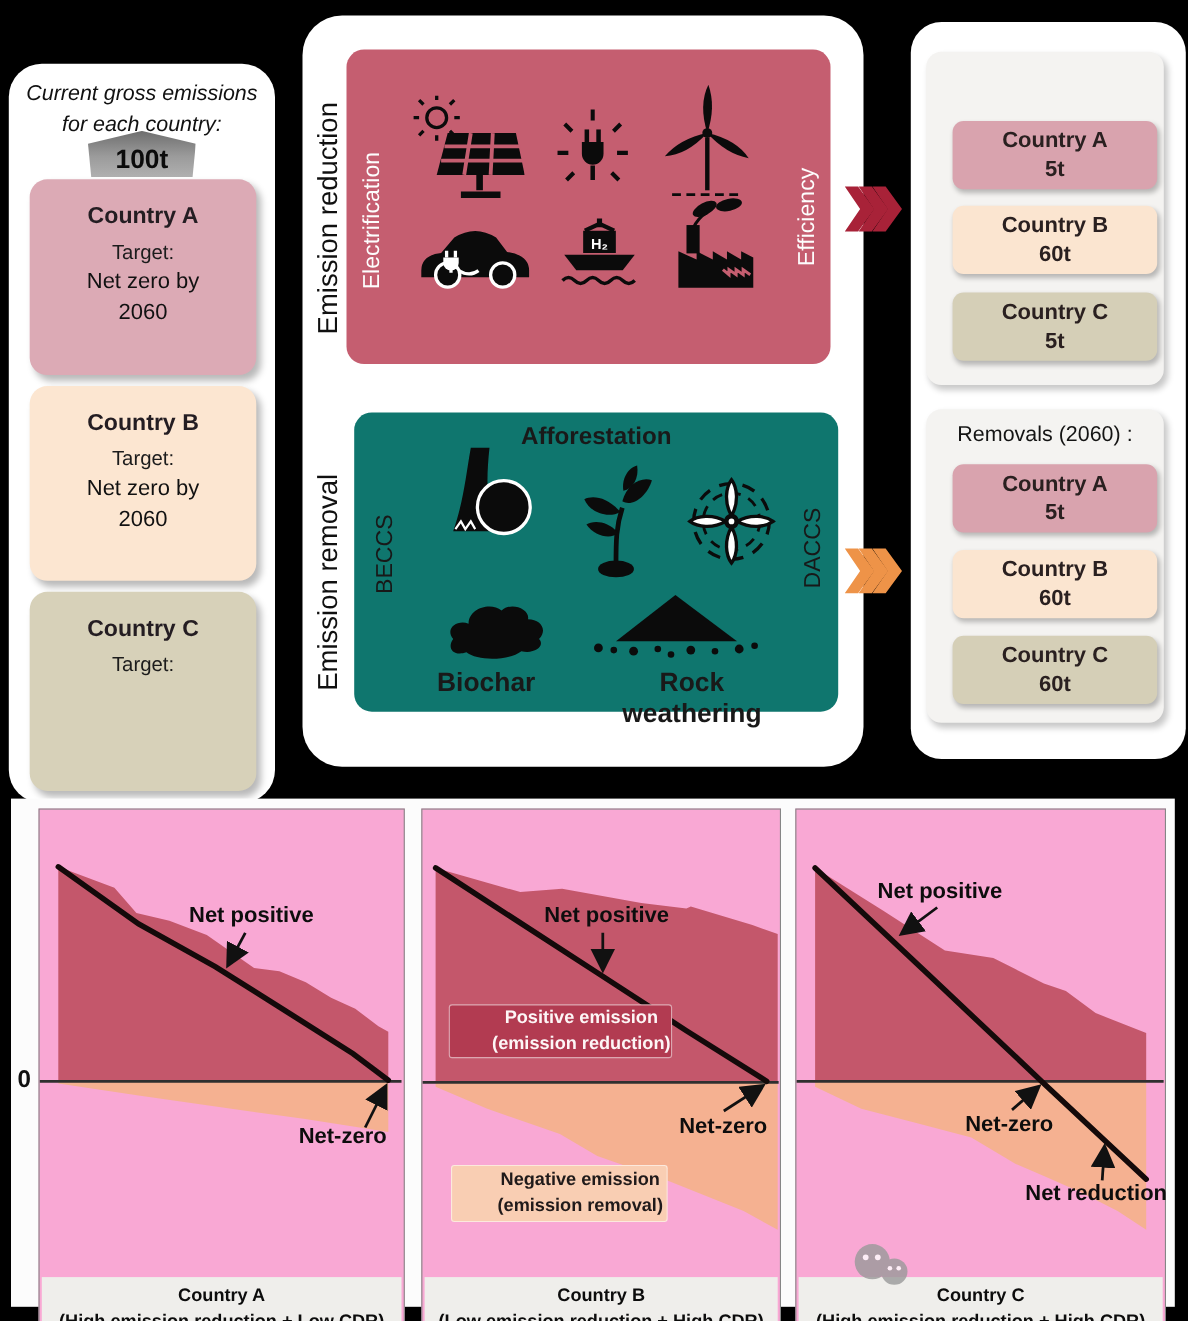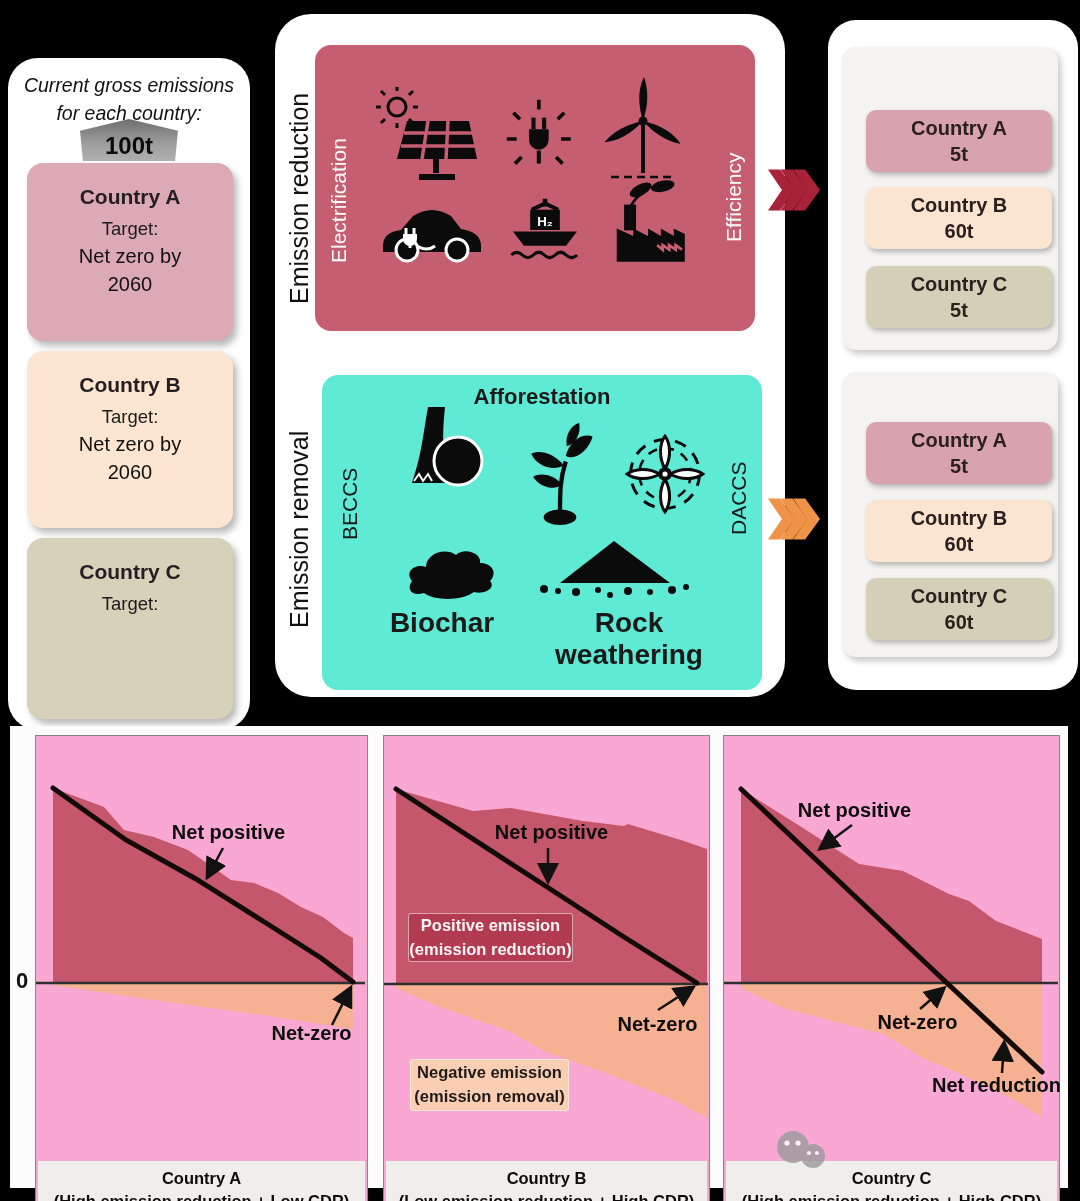--- a/index.html
+++ b/index.html
@@ -25,28 +25,28 @@
   #lcard-a{top:105px;height:178px;}
   #lcard-b{top:293px;height:177px;}
   #lcard-c{top:480px;height:181px;}
   #lcard-c .ttext{font-size:19px;}
   
   #mid-panel{left:275px;top:14px;width:510px;height:683px;border-radius:36px;}
   .axis-label{position:absolute;left:6px;width:36px;font-size:25px;color:#101010;}
   #axis-reduction{top:64px;height:240px;}
   #axis-removal{top:400px;height:230px;}
   .redbox{position:absolute;left:40px;top:31px;width:440px;height:286px;background:#c55e70;border-radius:16px;}
-  .peachbox{position:absolute;left:47px;top:361px;width:440px;height:315px;background:#5eead4;border-radius:16px;}
+  .peachbox{position:absolute;left:47px;top:361px;width:440px;height:272px;background:#0f766e;border-radius:16px;}
   .box-top{position:absolute;top:9px;left:0;width:100%;text-align:center;font-size:22px;font-weight:600;color:#191919;}
   .box-bottom{position:absolute;bottom:8px;left:0;width:100%;text-align:center;font-size:22px;font-weight:600;color:#191919;}
   .inbox-left{position:absolute;left:9px;top:58px;height:196px;width:30px;font-size:21px;color:#fdfdfd;}
   .inbox-right{position:absolute;right:6px;top:72px;height:160px;width:30px;font-size:21px;color:#fdfdfd;}
   .inpeach-left{position:absolute;left:13px;top:64px;height:130px;width:30px;font-size:21px;color:#181818;}
   .inpeach-right{position:absolute;right:8px;top:58px;height:130px;width:30px;font-size:21px;color:#181818;}
-  .peach-cap{position:absolute;font-size:28px;font-weight:600;color:#191919;text-align:center;}
+  .peach-cap{position:absolute;font-size:24px;font-weight:600;color:#191919;text-align:center;}
   .icon{position:absolute;}
   
   .chev{position:absolute;left:768px;width:52px;height:46px;}
   
   #right-panel{left:828px;top:20px;width:250px;height:670px;border-radius:28px;}
   .subcard{position:absolute;left:14px;width:216px;background:#f4f3f1;border-radius:14px;
            box-shadow:3px 4px 6px rgba(0,0,0,.22);}
   #sub-residual{top:27px;height:303px;}
   #sub-removals{top:352px;height:285px;}
   .sub-title{position:absolute;top:10px;left:0;width:100%;text-align:center;font-size:19.5px;line-height:1.35;color:#141414;}
@@ -56,21 +56,21 @@
   
   #strip{position:absolute;left:10px;top:726px;width:1058px;height:462px;background:#fcfcfc;}
   .chart-box{position:absolute;top:9px;height:484px;background:#f9a8d4;border:1.5px solid #868686;box-sizing:border-box;}
   #chart-a{left:25px;width:333px;}
   #chart-b{left:373px;width:327px;}
   #chart-c{left:713px;width:337px;}
   .chart-box svg{position:absolute;left:0;top:0;}
   .zero-lab{position:absolute;left:0px;top:242px;width:24px;text-align:center;font-size:22px;font-weight:bold;color:#111;}
   .clabel{position:absolute;font-size:20px;font-weight:bold;color:#0d0d0d;text-align:center;}
   .badge{position:absolute;border-radius:3px;text-align:center;font-weight:bold;font-size:16.5px;
-         line-height:1.45;display:flex;align-items:center;justify-content:center;border:1px solid rgba(255,255,255,.55);}
+         line-height:1.45;display:flex;align-items:center;justify-content:center;border:1px solid rgba(255,255,255,.55);padding-left:38px;}
   .badge-pos{left:24px;top:177px;width:163px;height:47px;background:#b23b51;color:#fdf6f6;}
   .badge-neg{left:26px;top:323px;width:157px;height:50px;background:#f9ceb3;color:#201a1a;}
   .caption{position:absolute;left:2px;right:2px;bottom:2px;height:55px;background:#efeeeb;
            text-align:center;font-size:16.5px;font-weight:bold;line-height:1.4;padding-top:6px;
            box-sizing:border-box;color:#0c0c0c;}
   
   #watermark{position:absolute;left:772px;top:1126px;width:300px;height:50px;display:flex;align-items:center;
              gap:8px;opacity:.8;z-index:9;}
   #watermark span{font-size:33px;font-weight:bold;color:#8f8f8f;letter-spacing:2px;white-space:nowrap;}
 </style>
@@ -248,20 +248,21 @@
       <div class="rcard" style="top:140px;background:#fbe5d0">
         <div>Country B</div>
         <div>60t</div>
       </div>
       <div class="rcard" style="top:219px;background:#d5cfb7">
         <div>Country C</div>
         <div>5t</div>
       </div>
     </div>
     <div class="subcard" id="sub-removals">
+      <div class="sub-title">Removals (2060) :</div>
       <div class="rcard" style="top:50px;background:#d9a3ae">
         <div>Country A</div>
         <div>5t</div>
       </div>
       <div class="rcard" style="top:128px;background:#fbe5d0">
         <div>Country B</div>
         <div>60t</div>
       </div>
       <div class="rcard" style="top:206px;background:#d5cfb7">
         <div>Country C</div>

